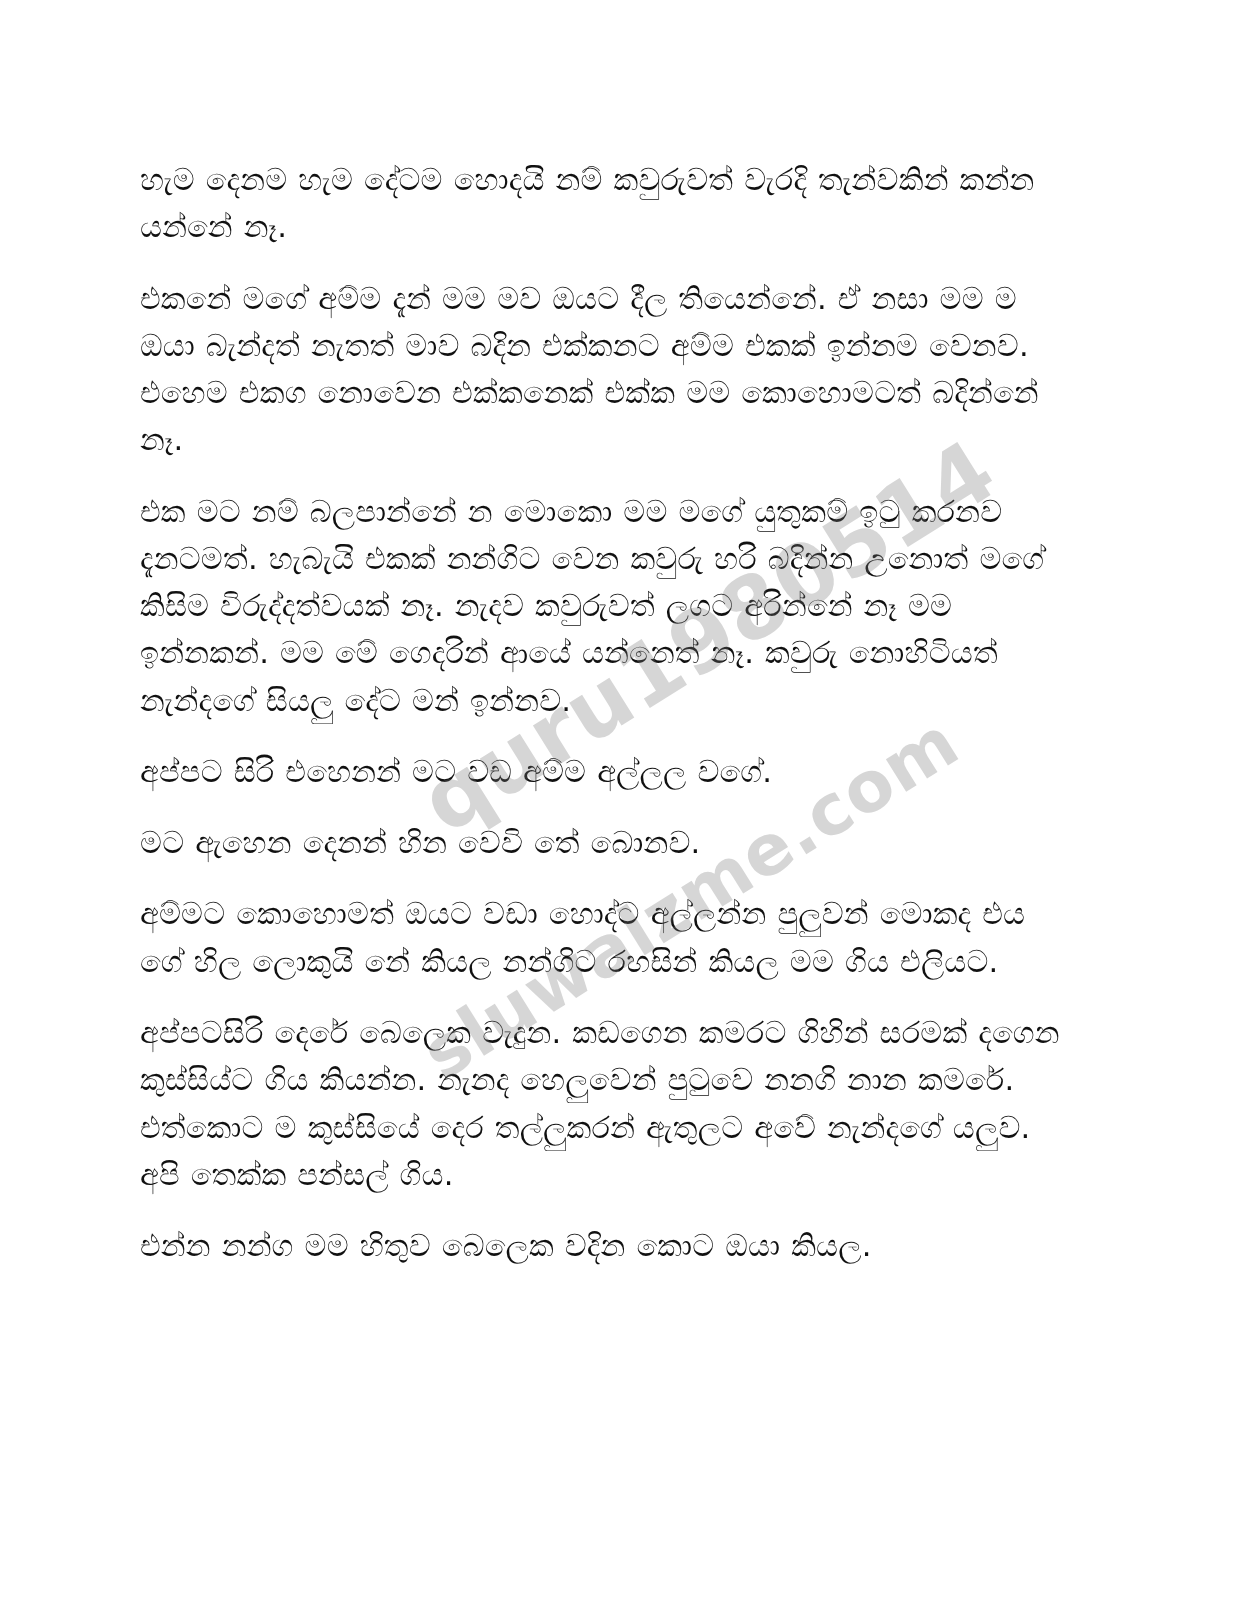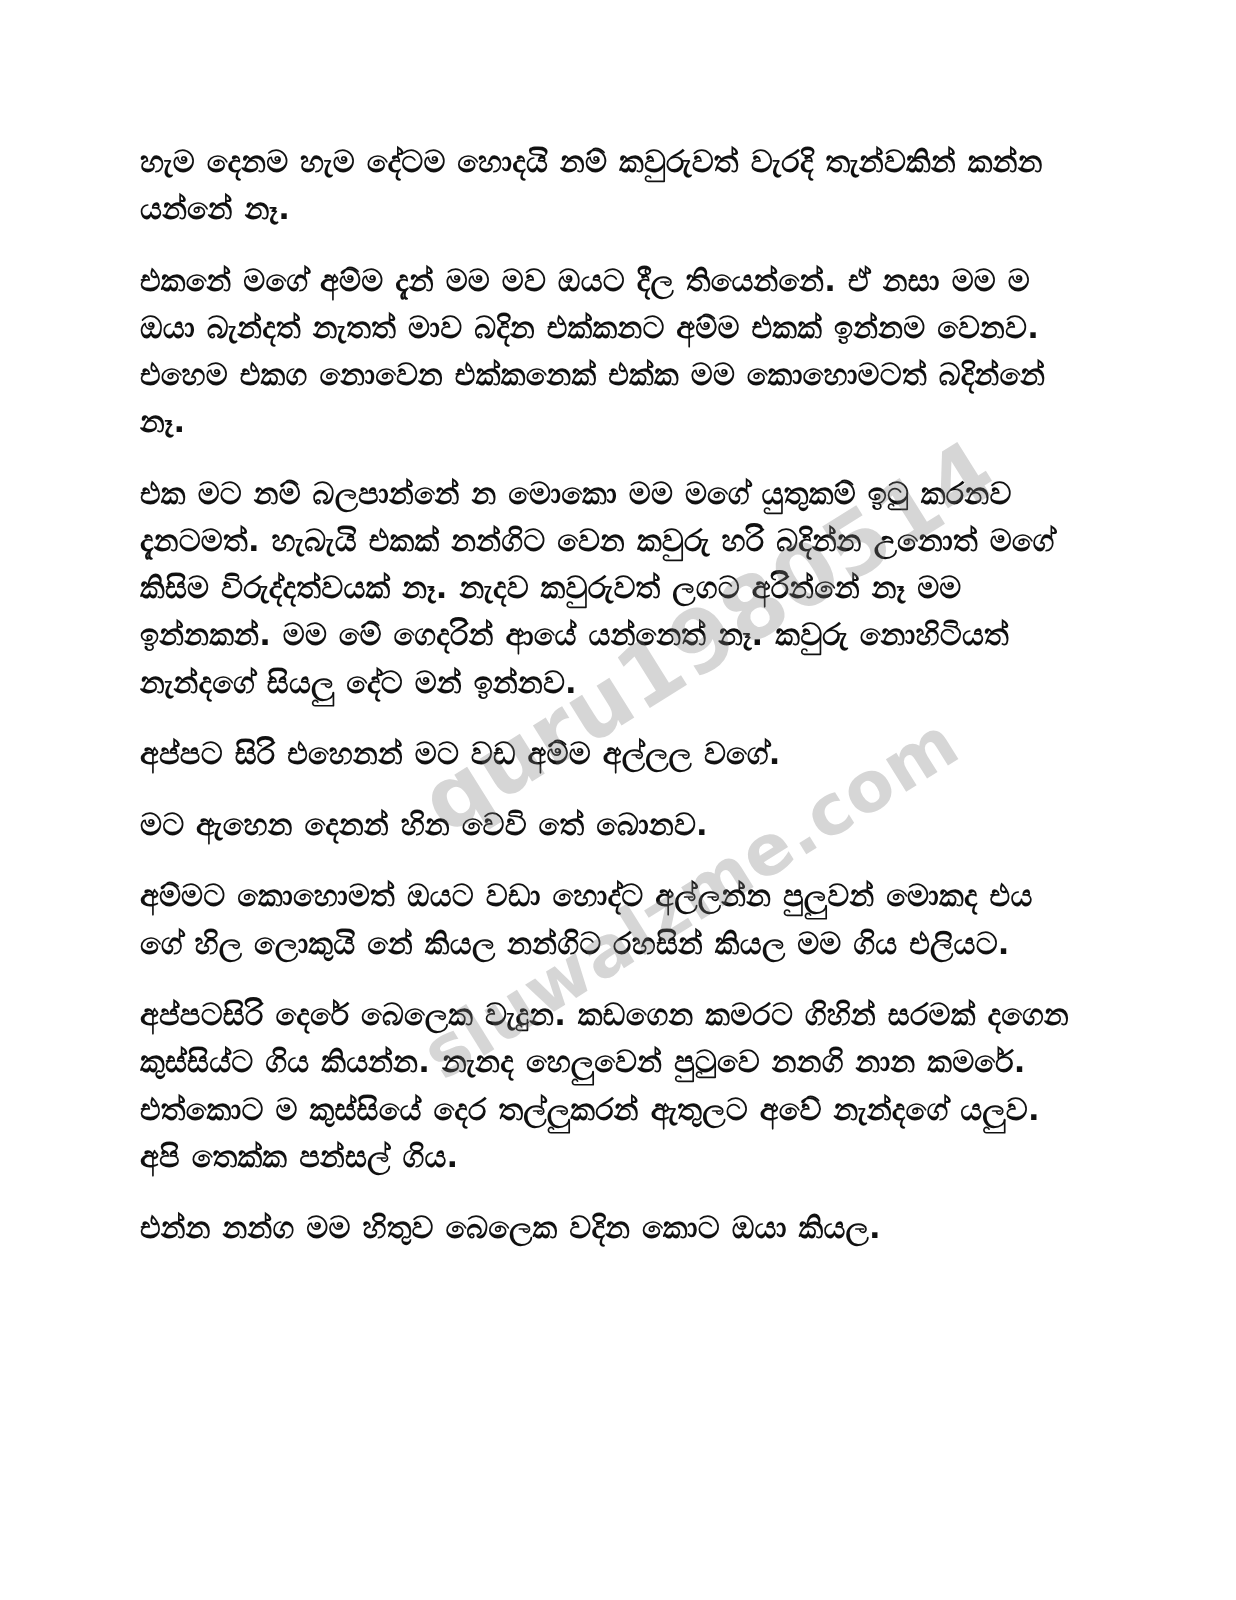--- a/index.html
+++ b/index.html
@@ -19,23 +19,22 @@
 
   .page {
     position: absolute;
     inset: 0;
     background: #ffffff;
   }
 
   .content {
     position: absolute;
     left: 140px;
-    top: 138px;
+    top: 156px;
     width: 930px;
-    font-weight: bold;
   }
 
   .para {
     font-size: 30.5px;
     line-height: 1.55;
     letter-spacing: 0.2px;
     margin: 0 0 24px 0;
     color: #111111;
     text-align: left;
     word-spacing: 1px;

